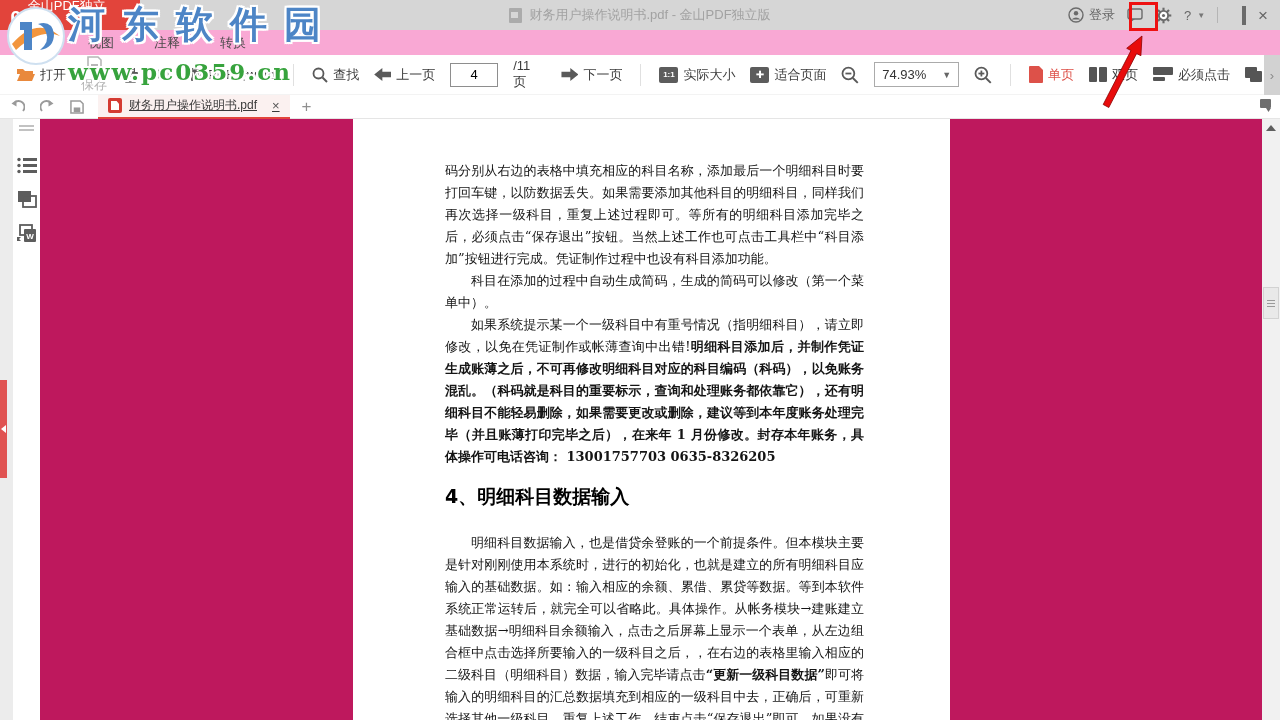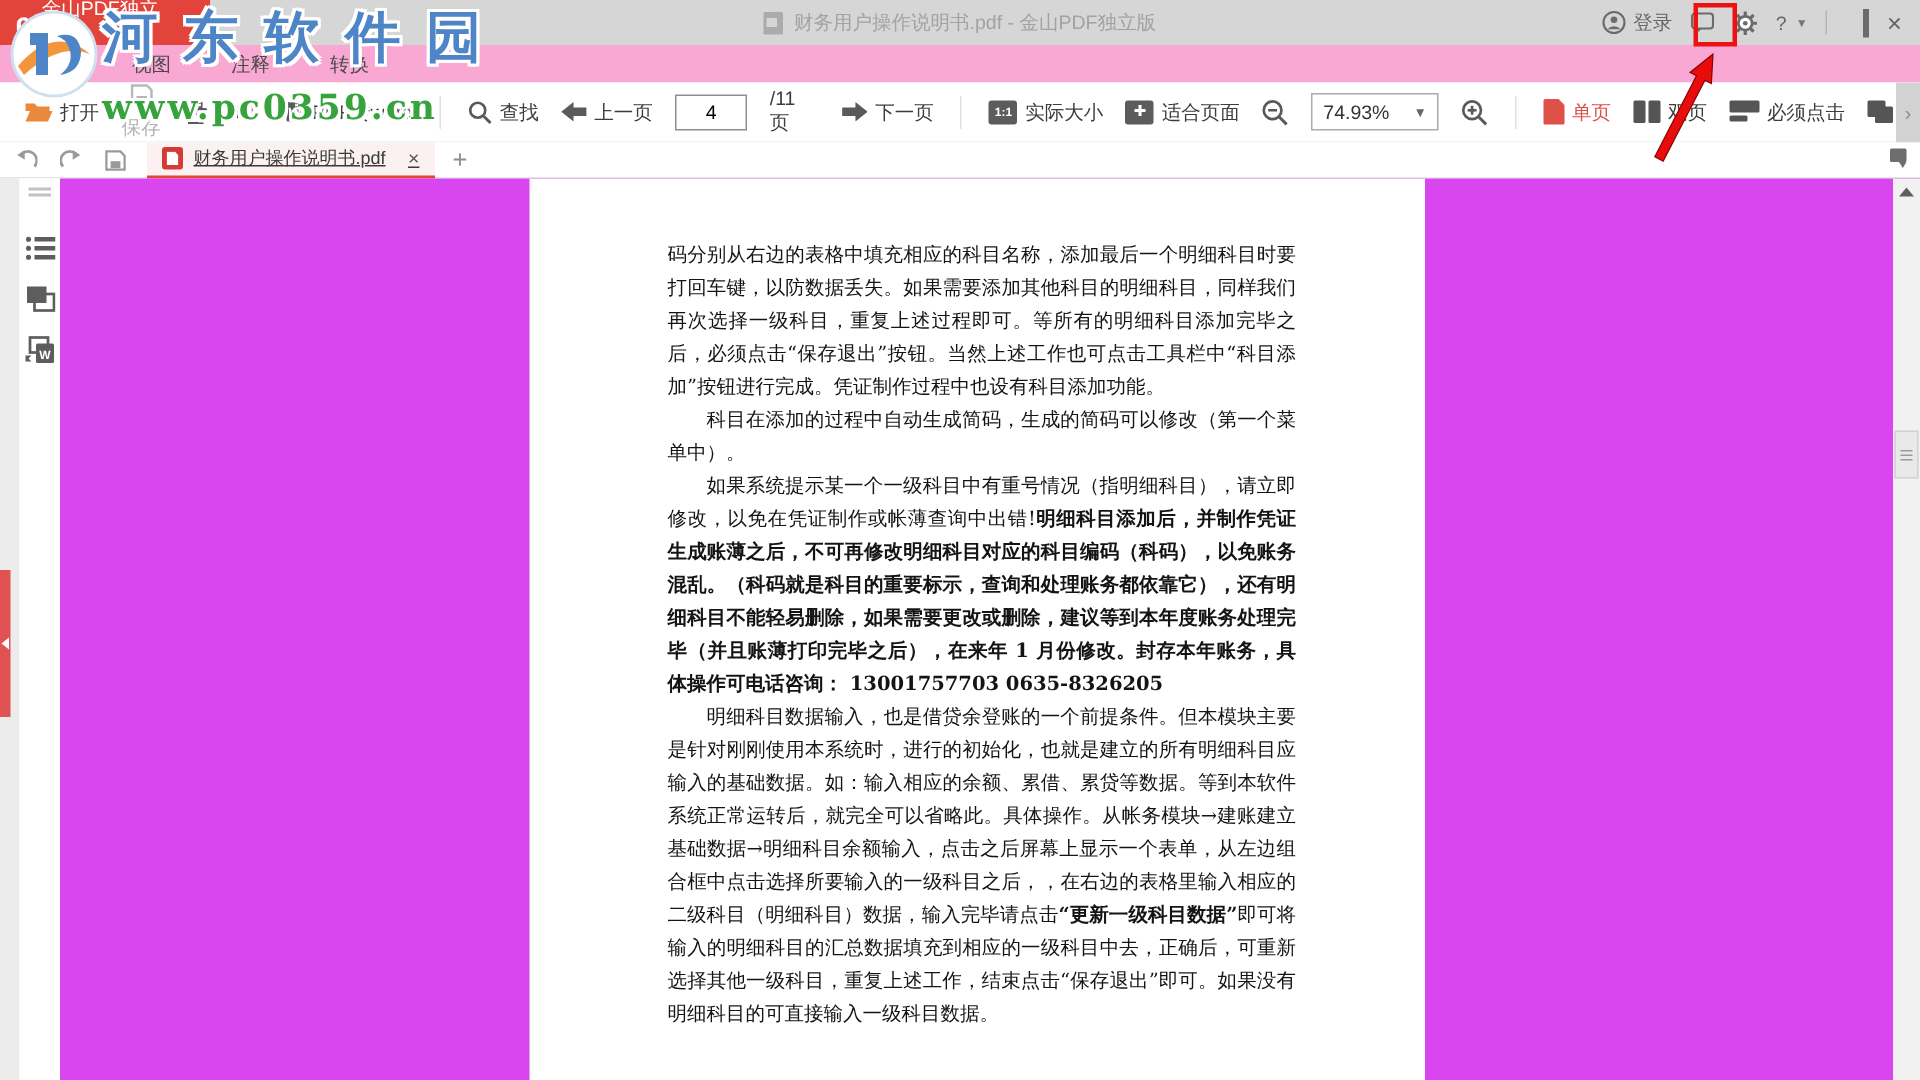--- a/index.html
+++ b/index.html
@@ -81,21 +81,21 @@
   .main { display:flex; height:601px; position:relative; }
   .gutter { width:13px; background:#ececec; }
   .iconcol { width:27px; background:#fff; display:flex; flex-direction:column; align-items:center; padding-top:6px; }
   .handle { width:15px; height:6px; border-top:2px solid #c2c2c2; border-bottom:2px solid #c2c2c2; margin-bottom:26px; }
   .side-ic { margin-bottom:16px; }
   .red-pull { position:absolute; left:0; top:261px; width:7px; height:98px; background:#e05352;
     display:flex; align-items:center; justify-content:center; }
   .red-pull i { width:0; height:0; border-top:4px solid transparent; border-bottom:4px solid transparent;
     border-right:5px solid #fff; }
 
-  .docarea { flex:1; background:#d946ef; position:relative; overflow:hidden; }
+  .docarea { flex:1; background:#be185d; position:relative; overflow:hidden; }
   .page { position:absolute; left:313px; top:0; width:597px; height:660px; background:#fff;
     padding:41px 86px 0 92px; }
   .page p { margin:0; font-size:13px; line-height:22px; text-align:justify; color:#141414;
     font-family:"DejaVu Serif","Liberation Serif",serif; }
   .ind { text-indent:2em; }
   .b { font-weight:bold; }
   .hd { font-family:"DejaVu Sans","Liberation Sans",sans-serif; font-weight:bold; font-size:19px;
     color:#000; margin:16px 0 24px; line-height:24px; }
 
   
@@ -334,20 +334,21 @@
       <text x="14" y="15" font-size="8" fill="#fff" text-anchor="middle" font-family="sans-serif" font-weight="bold">W</text>
       <path d="M1 13 v4 h4 l-2-2 2-2 z" fill="#5d5d5d"></path>
     </svg>
   </div>
 
   <div class="docarea">
     <div class="page">
       <p>码分别从右边的表格中填充相应的科目名称，添加最后一个明细科目时要打回车键，以防数据丢失。如果需要添加其他科目的明细科目，同样我们再次选择一级科目，重复上述过程即可。等所有的明细科目添加完毕之后，必须点击“保存退出”按钮。当然上述工作也可点击工具栏中“科目添加”按钮进行完成。凭证制作过程中也设有科目添加功能。</p>
       <p class="ind">科目在添加的过程中自动生成简码，生成的简码可以修改（第一个菜单中）。</p>
       <p class="ind"><span>如果系统提示某一个一级科目中有重号情况（指明细科目），请立即修改，以免在凭证制作或帐薄查询中出错!</span><span class="b">明细科目添加后，并制作凭证生成账薄之后，不可再修改明细科目对应的科目编码（科码），以免账务混乱。（科码就是科目的重要标示，查询和处理账务都依靠它），还有明细科目不能轻易删除，如果需要更改或删除，建议等到本年度账务处理完毕（并且账薄打印完毕之后），在来年 1 月份修改。封存本年账务，具体操作可电话咨询： 13001757703 0635-8326205</span></p>
+      <div class="hd">4、明细科目数据输入</div>
       <p class="ind"><span>明细科目数据输入，也是借贷余登账的一个前提条件。但本模块主要是针对刚刚使用本系统时，进行的初始化，也就是建立的所有明细科目应输入的基础数据。如：输入相应的余额、累借、累贷等数据。等到本软件系统正常运转后，就完全可以省略此。具体操作。从帐务模块→建账建立基础数据→明细科目余额输入，点击之后屏幕上显示一个表单，从左边组合框中点击选择所要输入的一级科目之后，，在右边的表格里输入相应的二级科目（明细科目）数据，输入完毕请点击</span><span class="b">“更新一级科目数据”</span><span>即可将输入的明细科目的汇总数据填充到相应的一级科目中去，正确后，可重新选择其他一级科目，重复上述工作，结束点击“保存退出”即可。如果没有明细科目的可直接输入一级科目数据。</span></p>
 
     </div>
     <div class="scrollbar">
       <div class="sb-up">
           <i></i>
         </div>
       <div class="sb-thumb">
           <i></i>
           <i></i>

